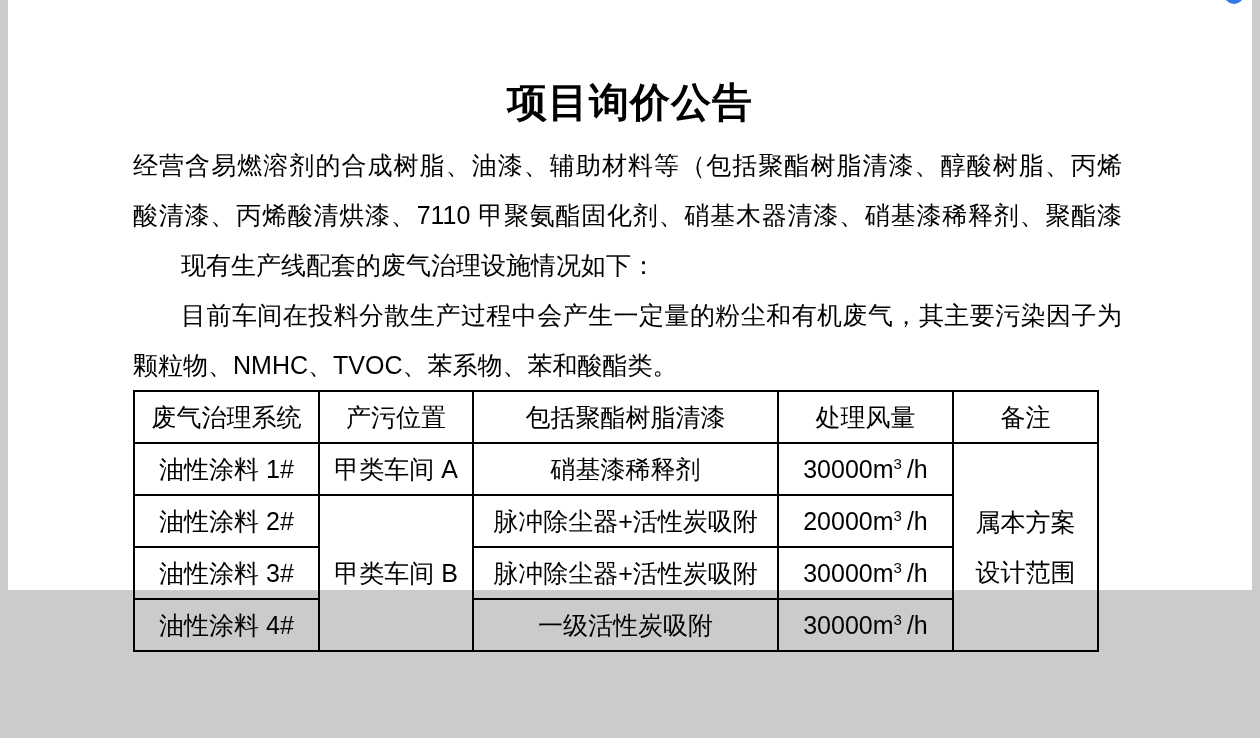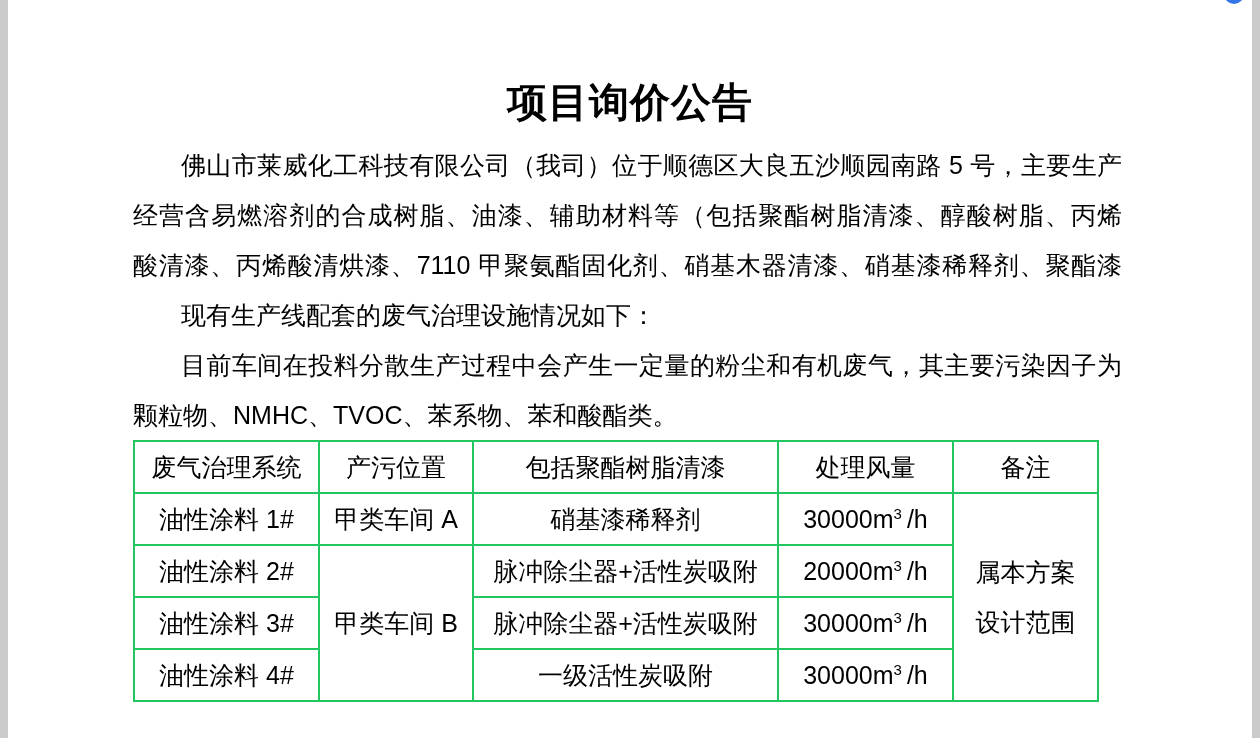--- a/index.html
+++ b/index.html
@@ -6,21 +6,21 @@
   body {
     width: 1260px; height: 738px;
     background: #cbcbcb;
     overflow: hidden;
     position: relative;
     font-family: "Liberation Sans", serif;
   }
   .page {
     position: absolute;
     left: 8px; top: 0;
-    width: 1244px; height: 738px;
+    width: 1244px; height: 590px;
     background: #ffffff;
   }
   .scroll-dot {
     position: absolute;
     left: 1224px; top: -16px;
     width: 20px; height: 20px;
     border-radius: 50%;
     background: #3276e8;
     z-index: 5;
   }
@@ -51,21 +51,21 @@
   .line.first { text-indent: 48px; }
   .line.plast { text-align-last: left; white-space: normal; }
   table.facilities {
     border-collapse: collapse;
     width: 964px;
     table-layout: fixed;
     font-size: 25px;
     color: #000;
   }
   table.facilities th, table.facilities td {
-    border: 2px solid #22c55e;
+    border: 2px solid #000000;
     text-align: center;
     vertical-align: middle;
     font-weight: normal;
     padding: 0;
     overflow: hidden;
   }
   tr.hdr { height: 44px; }
   tr.row { height: 48px; }
   sup.cube { font-size: 15px; line-height: 0; }
   .af-unit { margin-left: 5px; }
@@ -74,21 +74,20 @@
 </head>
 <body>
 
 <div class="page">
 
   <h1 class="doc-title">项目询价公告</h1>
 
   <div class="content">
 
     <p class="para">
-      <span class="line first">佛山市莱威化工科技有限公司（我司）位于顺德区大良五沙顺园南路 5 号，主要生产</span>
       <span class="line">经营含易燃溶剂的合成树脂、油漆、辅助材料等（包括聚酯树脂清漆、醇酸树脂、丙烯</span>
       <span class="line">酸清漆、丙烯酸清烘漆、7110 甲聚氨酯固化剂、硝基木器清漆、硝基漆稀释剂、聚酯漆</span>
     </p>
 
     <p class="para">
       <span class="line first plast">现有生产线配套的废气治理设施情况如下：</span>
     </p>
 
     <p class="para">
       <span class="line first">目前车间在投料分散生产过程中会产生一定量的粉尘和有机废气，其主要污染因子为</span>

